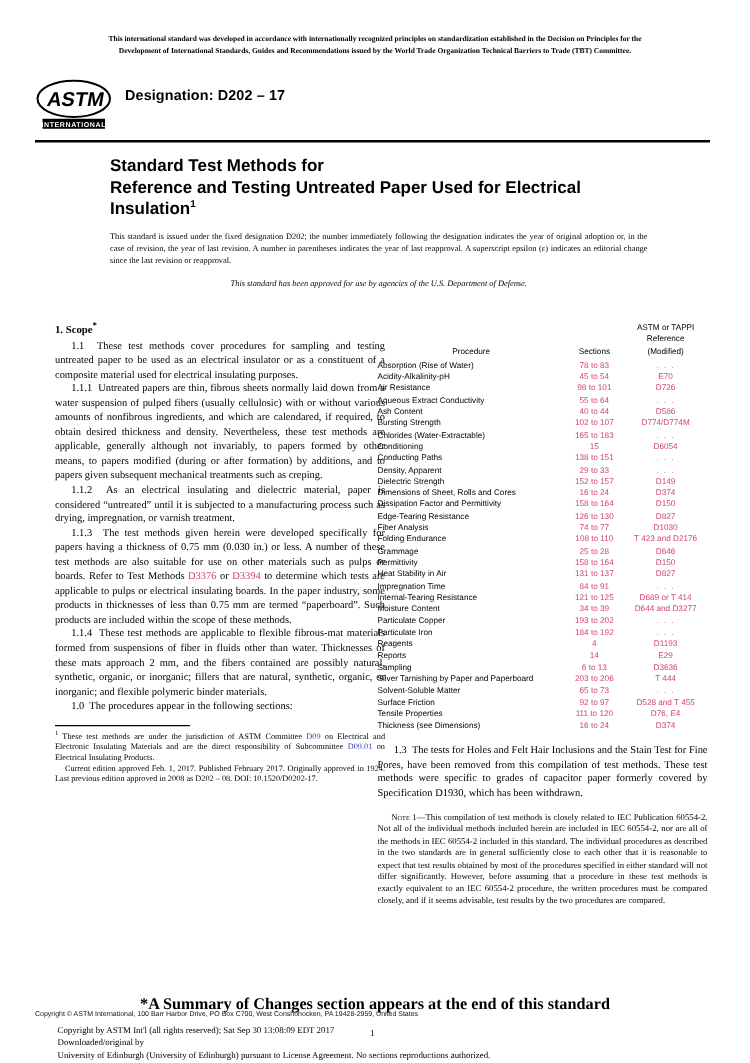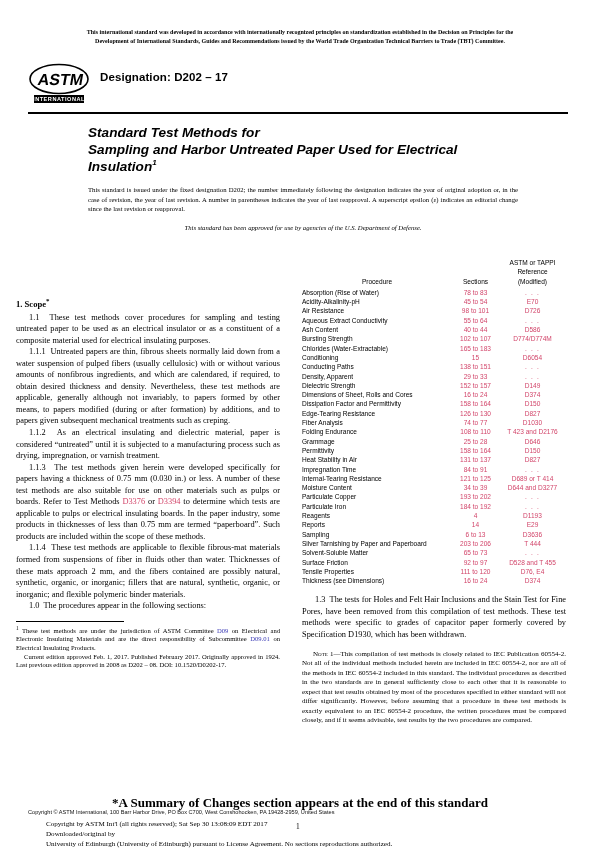--- a/index.html
+++ b/index.html
@@ -80,21 +80,20 @@
     left: 88px;
     top: 124px;
     width: 430px;
   }
   .title-line {
     font-family: "Liberation Sans", sans-serif;
     font-weight: bold;
     font-size: 13.6px;
     line-height: 17.2px;
     color: #000;
-    font-style: italic;
   }
   .title-line sup {
     font-size: 8px;
     vertical-align: super;
     line-height: 0;
   }
 
   
   .preamble {
     position: absolute;
@@ -118,21 +117,21 @@
   .col {
     position: absolute;
     top: 258px;
     width: 264px;
     font-family: "Liberation Serif", serif;
     font-size: 8.35px;
     line-height: 11.55px;
     text-align: justify;
     color: #000;
   }
-  .col-left  { left: 16px; margin-top: 41px; }
+  .col-left  { left: 44px; }
   .col-right { left: 302px; }
 
   h2.sec-head {
     margin: 0 0 1px 0;
     font-family: "Liberation Serif", serif;
     font-size: 8.6px;
     font-weight: bold;
     line-height: 11.5px;
   }
   h2.sec-head sup { font-size: 7px; vertical-align: super; line-height: 0; }
@@ -271,21 +270,21 @@
         <rect x="6" y="33" width="50" height="8" fill="#000"></rect>
         <text x="31" y="39.4" fill="#fff" font-family="Liberation Sans, sans-serif" font-weight="bold" font-size="5.6" text-anchor="middle" letter-spacing="0.5">INTERNATIONAL</text>
       </svg>
     </div>
     <div class="desig-text">Designation: D202 – 17</div>
   </div>
   <div class="rule-under-desig"></div>
 
   <div class="title-block">
     <div class="title-line">Standard Test Methods for</div>
-    <div class="title-line">Sampling and Harbor Untreated Paper Used for Electrical</div>
+    <div class="title-line">Reference and Testing Untreated Paper Used for Electrical</div>
     <div class="title-line"><span>Insulation</span><sup>1</sup></div>
   </div>
 
   <div class="preamble">
     <span>This standard is issued under the fixed designation D202; the number immediately following the designation indicates the year of original adoption or, in the case of revision, the year of last revision. A number in parentheses indicates the year of last reapproval. A superscript epsilon (ε) indicates an editorial change since the last revision or reapproval.</span>
     <span class="dod">This standard has been approved for use by agencies of the U.S. Department of Defense.</span>
   </div>
 
   <div class="col col-left">
     <h2 class="sec-head"><span>1. Scope</span><sup>*</sup></h2>

